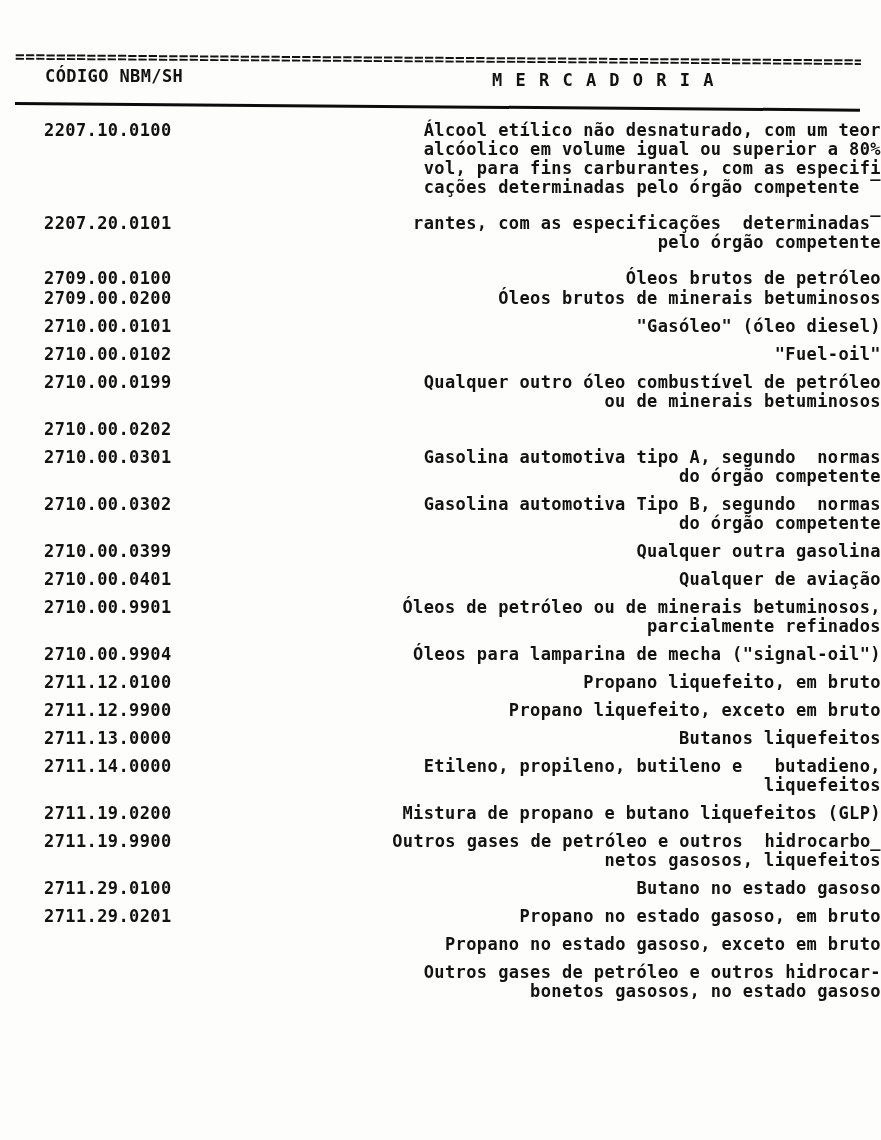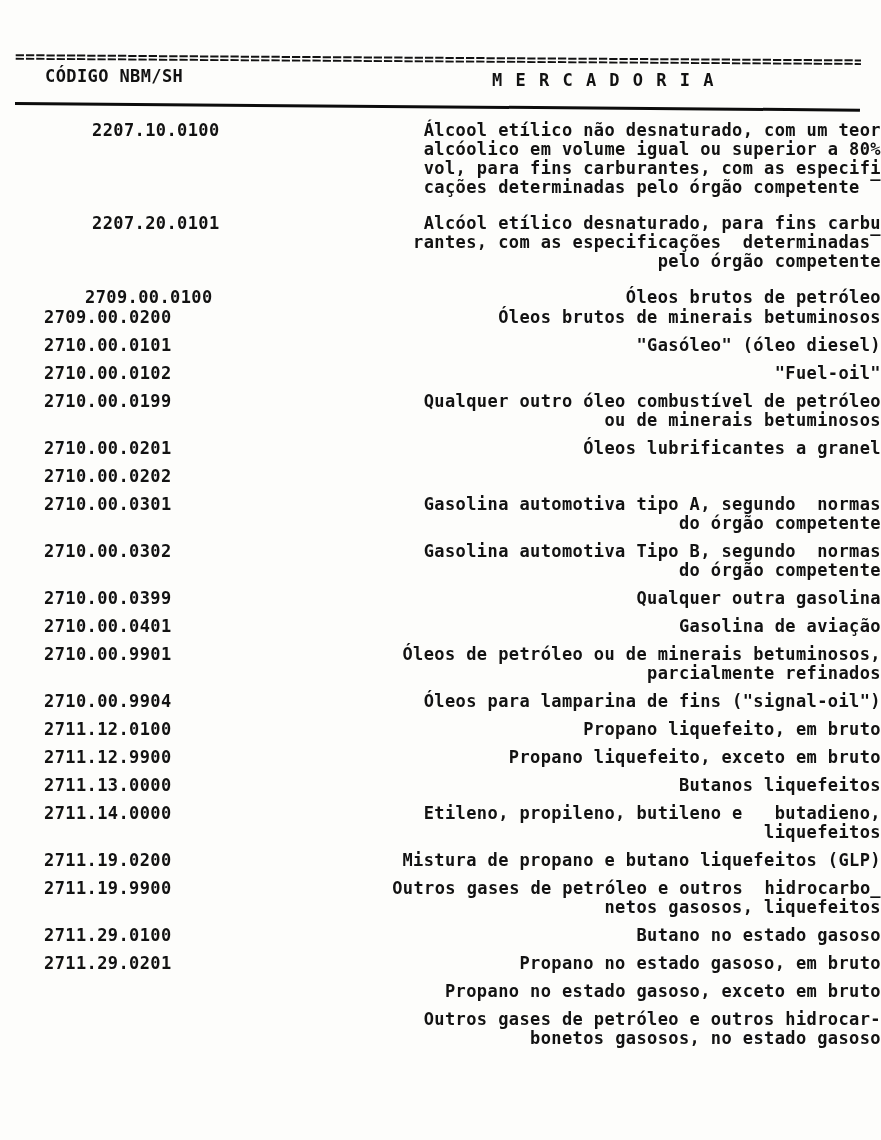--- a/index.html
+++ b/index.html
@@ -58,22 +58,22 @@
     transform: rotate(0.45deg);
     transform-origin: left center;
   }
   .tbody {
     margin-top: 16px;
   }
   .row {
     display: flex;
     margin-bottom: 9px;
   }
-  .row.large { margin-bottom: 17px; padding-left: 48px; }
-  .row.tight { margin-bottom: 1px; margin-left: 41px; }
+  .row.large { margin-bottom: 17px; }
+  .row.tight { margin-bottom: 1px; }
   .code {
     flex: 0 0 362px;
     box-sizing: border-box;
     padding-left: 44px;
     line-height: 19px;
     white-space: pre;
   }
   .desc { flex: 1 1 auto; }
   .desc .line {
     line-height: 19px;
@@ -100,21 +100,20 @@
         <div class="desc">
           <div class="line">Álcool etílico não desnaturado, com um teor</div>
           <div class="line">alcóolico em volume igual ou superior a 80%</div>
           <div class="line">vol, para fins carburantes, com as especifi</div>
           <div class="line">cações determinadas pelo órgão competente ‾</div>
         </div>
       </div>
       <div class="row large">
         <span class="code">2207.20.0101</span>
         <div class="desc">
-          <div class="line">Alcóol etílico desnaturado, para fins carbu</div>
           <div class="line">rantes, com as especificações  determinadas‾</div>
           <div class="line">pelo órgão competente</div>
         </div>
       </div>
       <div class="row tight">
         <span class="code">2709.00.0100</span>
         <div class="desc">
           <div class="line">Óleos brutos de petróleo</div>
         </div>
       </div>
@@ -137,26 +136,20 @@
         </div>
       </div>
       <div class="row">
         <span class="code">2710.00.0199</span>
         <div class="desc">
           <div class="line">Qualquer outro óleo combustível de petróleo</div>
           <div class="line">ou de minerais betuminosos</div>
         </div>
       </div>
       <div class="row">
-        <span class="code">2710.00.0201</span>
-        <div class="desc">
-          <div class="line">Óleos lubrificantes a granel</div>
-        </div>
-      </div>
-      <div class="row">
         <span class="code">2710.00.0202</span>
       </div>
       <div class="row">
         <span class="code">2710.00.0301</span>
         <div class="desc">
           <div class="line">Gasolina automotiva tipo A, segundo  normas</div>
           <div class="line">do órgão competente</div>
         </div>
       </div>
       <div class="row">
@@ -168,34 +161,34 @@
       </div>
       <div class="row">
         <span class="code">2710.00.0399</span>
         <div class="desc">
           <div class="line">Qualquer outra gasolina</div>
         </div>
       </div>
       <div class="row">
         <span class="code">2710.00.0401</span>
         <div class="desc">
-          <div class="line">Gasolina de aviação</div>
+          <div class="line">Qualquer de aviação</div>
         </div>
       </div>
       <div class="row">
         <span class="code">2710.00.9901</span>
         <div class="desc">
           <div class="line">Óleos de petróleo ou de minerais betuminosos,</div>
           <div class="line">parcialmente refinados</div>
         </div>
       </div>
       <div class="row">
         <span class="code">2710.00.9904</span>
         <div class="desc">
-          <div class="line">Óleos para lamparina de fins ("signal-oil")</div>
+          <div class="line">Óleos para lamparina de mecha ("signal-oil")</div>
         </div>
       </div>
       <div class="row">
         <span class="code">2711.12.0100</span>
         <div class="desc">
           <div class="line">Propano liquefeito, em bruto</div>
         </div>
       </div>
       <div class="row">
         <span class="code">2711.12.9900</span>

